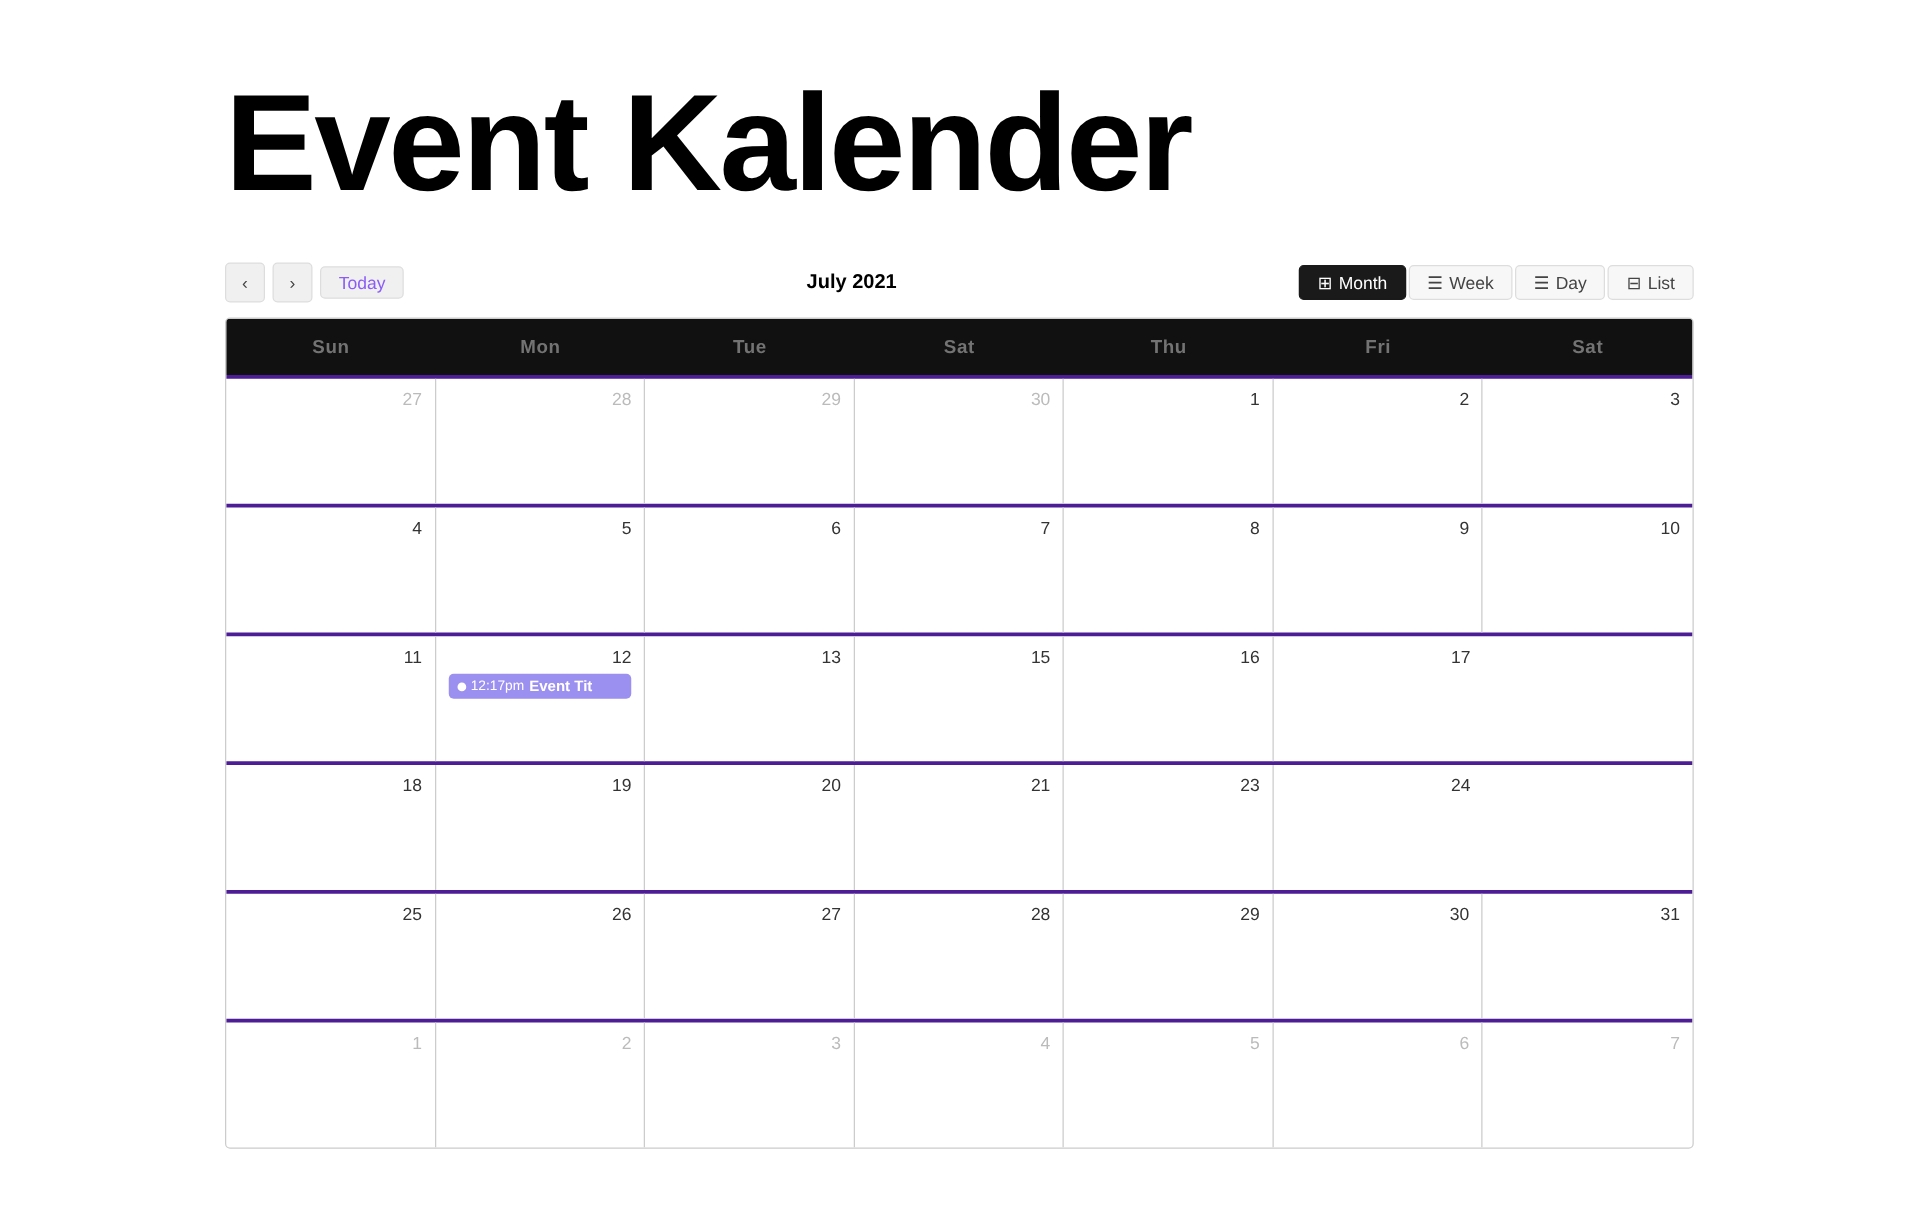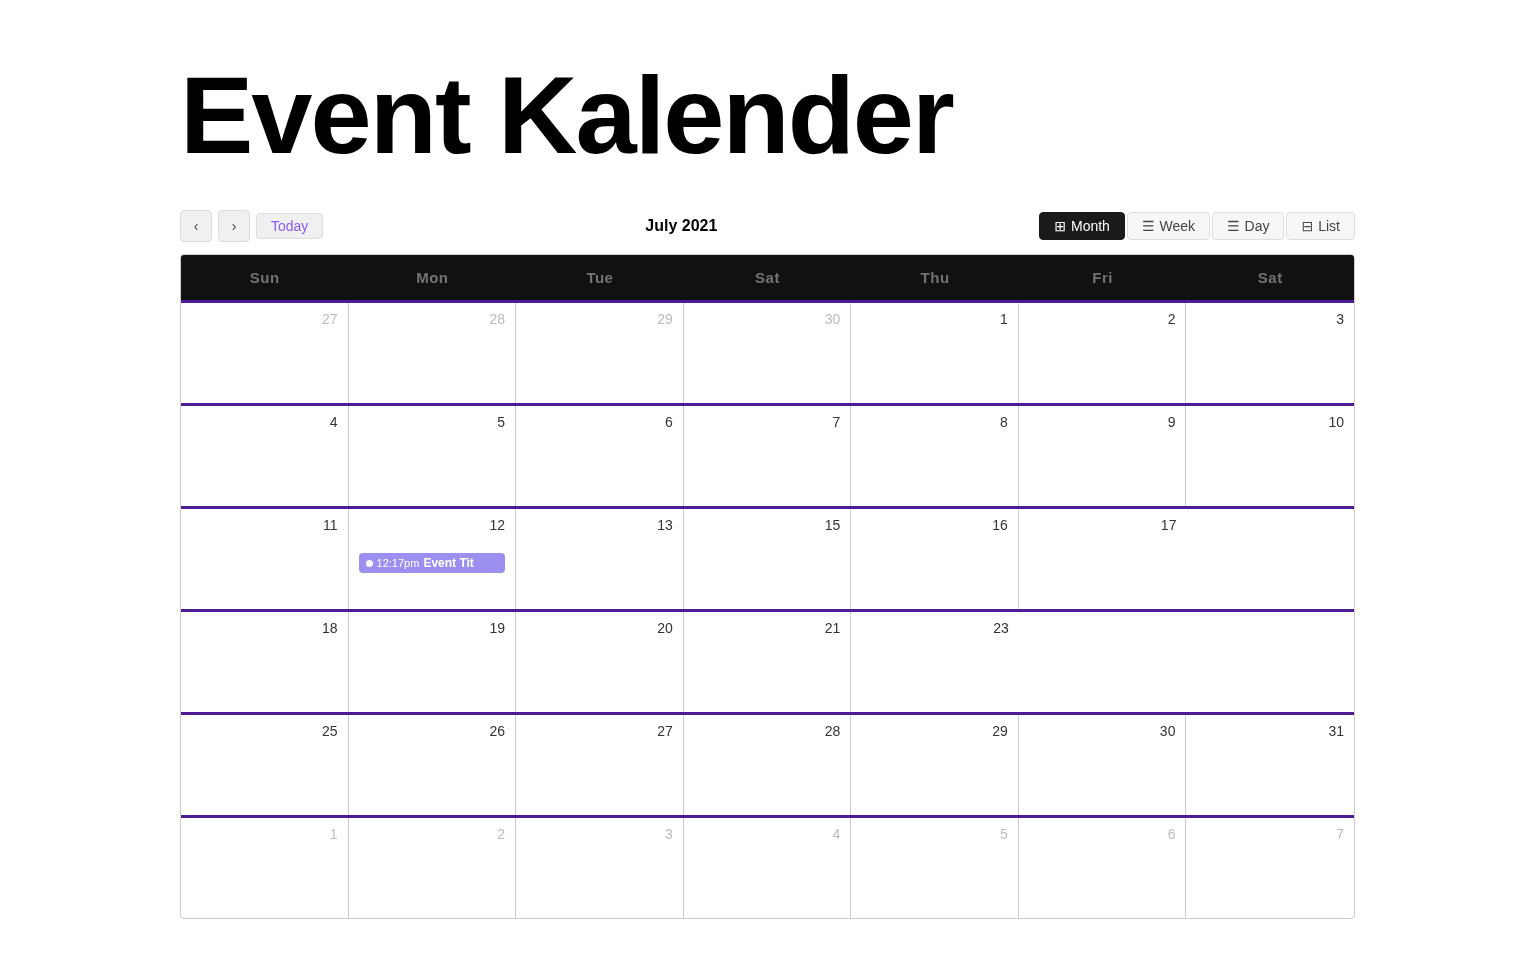--- a/index.html
+++ b/index.html
@@ -153,21 +153,21 @@
     .day-number.other-month {
       color: #bbb;
     }
 
     .event-pill {
       background: #9b8fef;
       color: #fff;
       border-radius: 4px;
       padding: 3px 7px;
       font-size: 12px;
-      margin-top: 20px;
+      margin-top: 6px;
       display: flex;
       align-items: center;
       gap: 4px;
       cursor: pointer;
       white-space: nowrap;
       overflow: hidden;
     }
 
     .event-dot {
       width: 7px;
@@ -318,20 +318,23 @@
             </div>
             <div class="calendar-cell">
               <span class="day-number">20</span>
             </div>
             <div class="calendar-cell">
               <span class="day-number">21</span>
             </div>
             <div class="calendar-cell">
               <span class="day-number">23</span>
             </div>
+            <div class="calendar-cell">
+              <span class="day-number">24</span>
+            </div>
           </div>
           <div class="calendar-row">
             <div class="calendar-cell">
               <span class="day-number">25</span>
             </div>
             <div class="calendar-cell">
               <span class="day-number">26</span>
             </div>
             <div class="calendar-cell">
               <span class="day-number">27</span>

